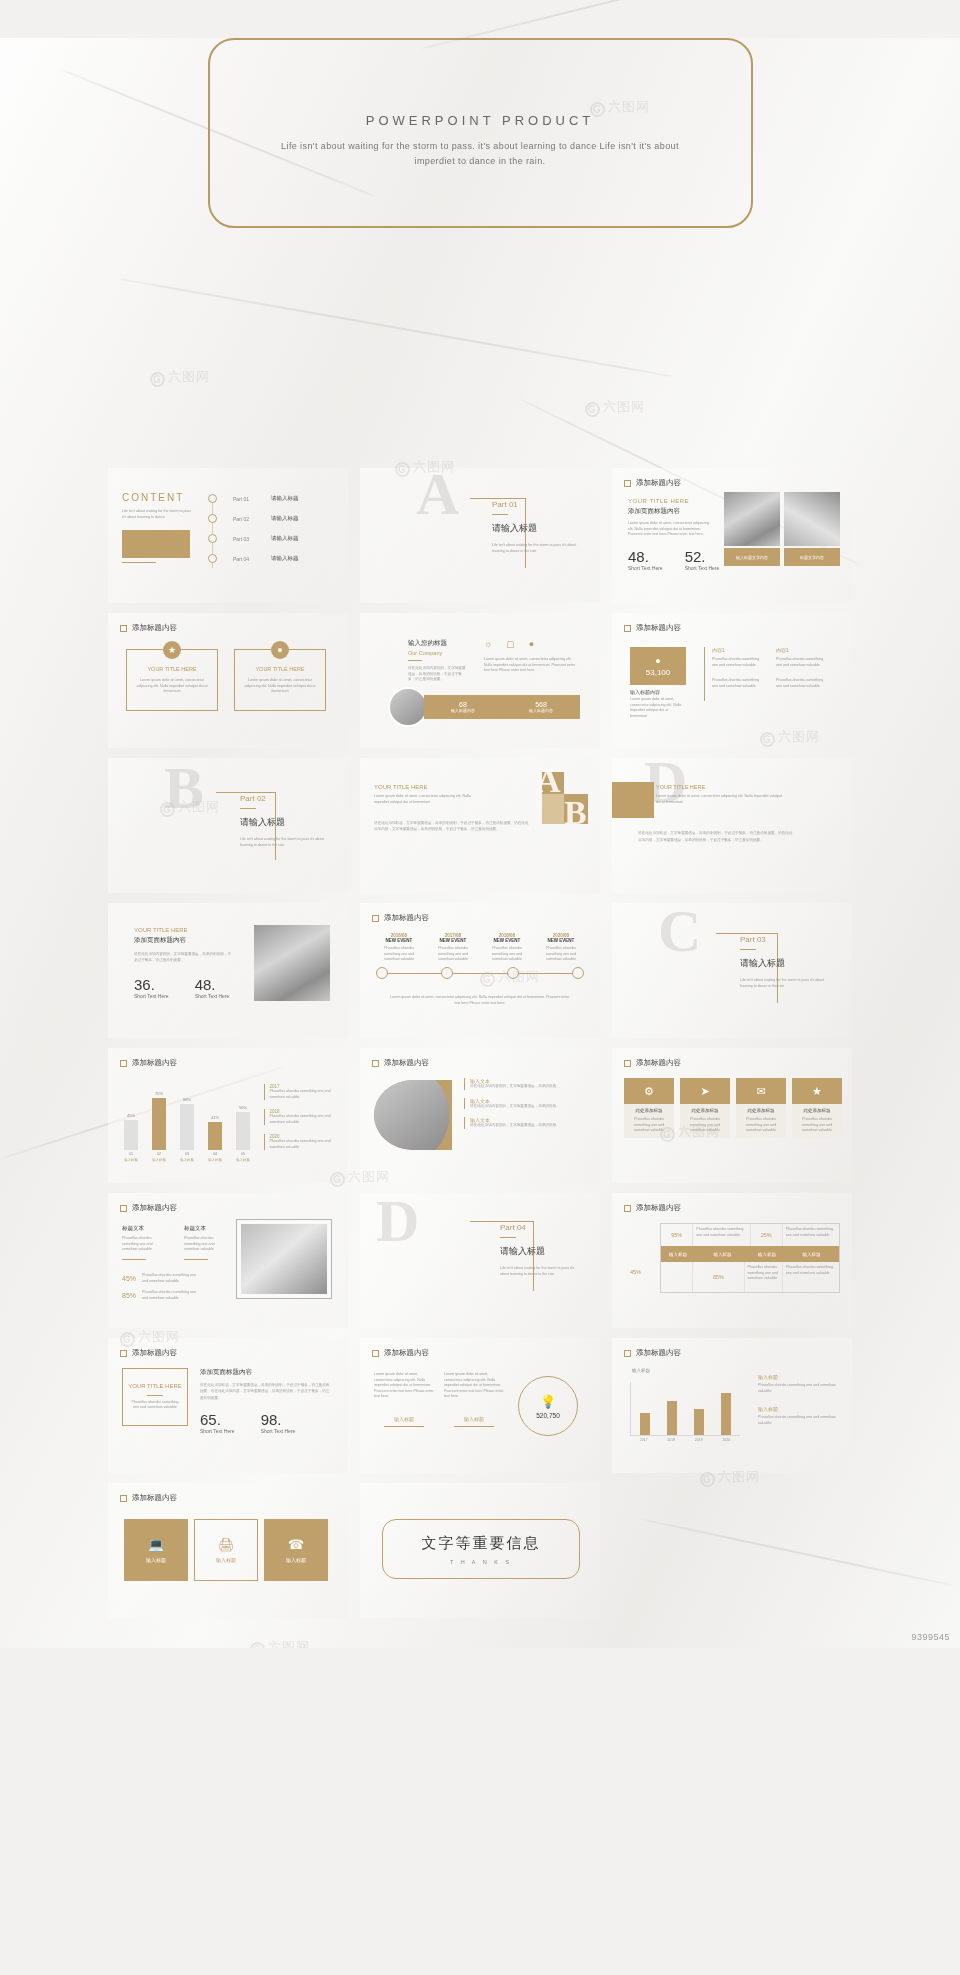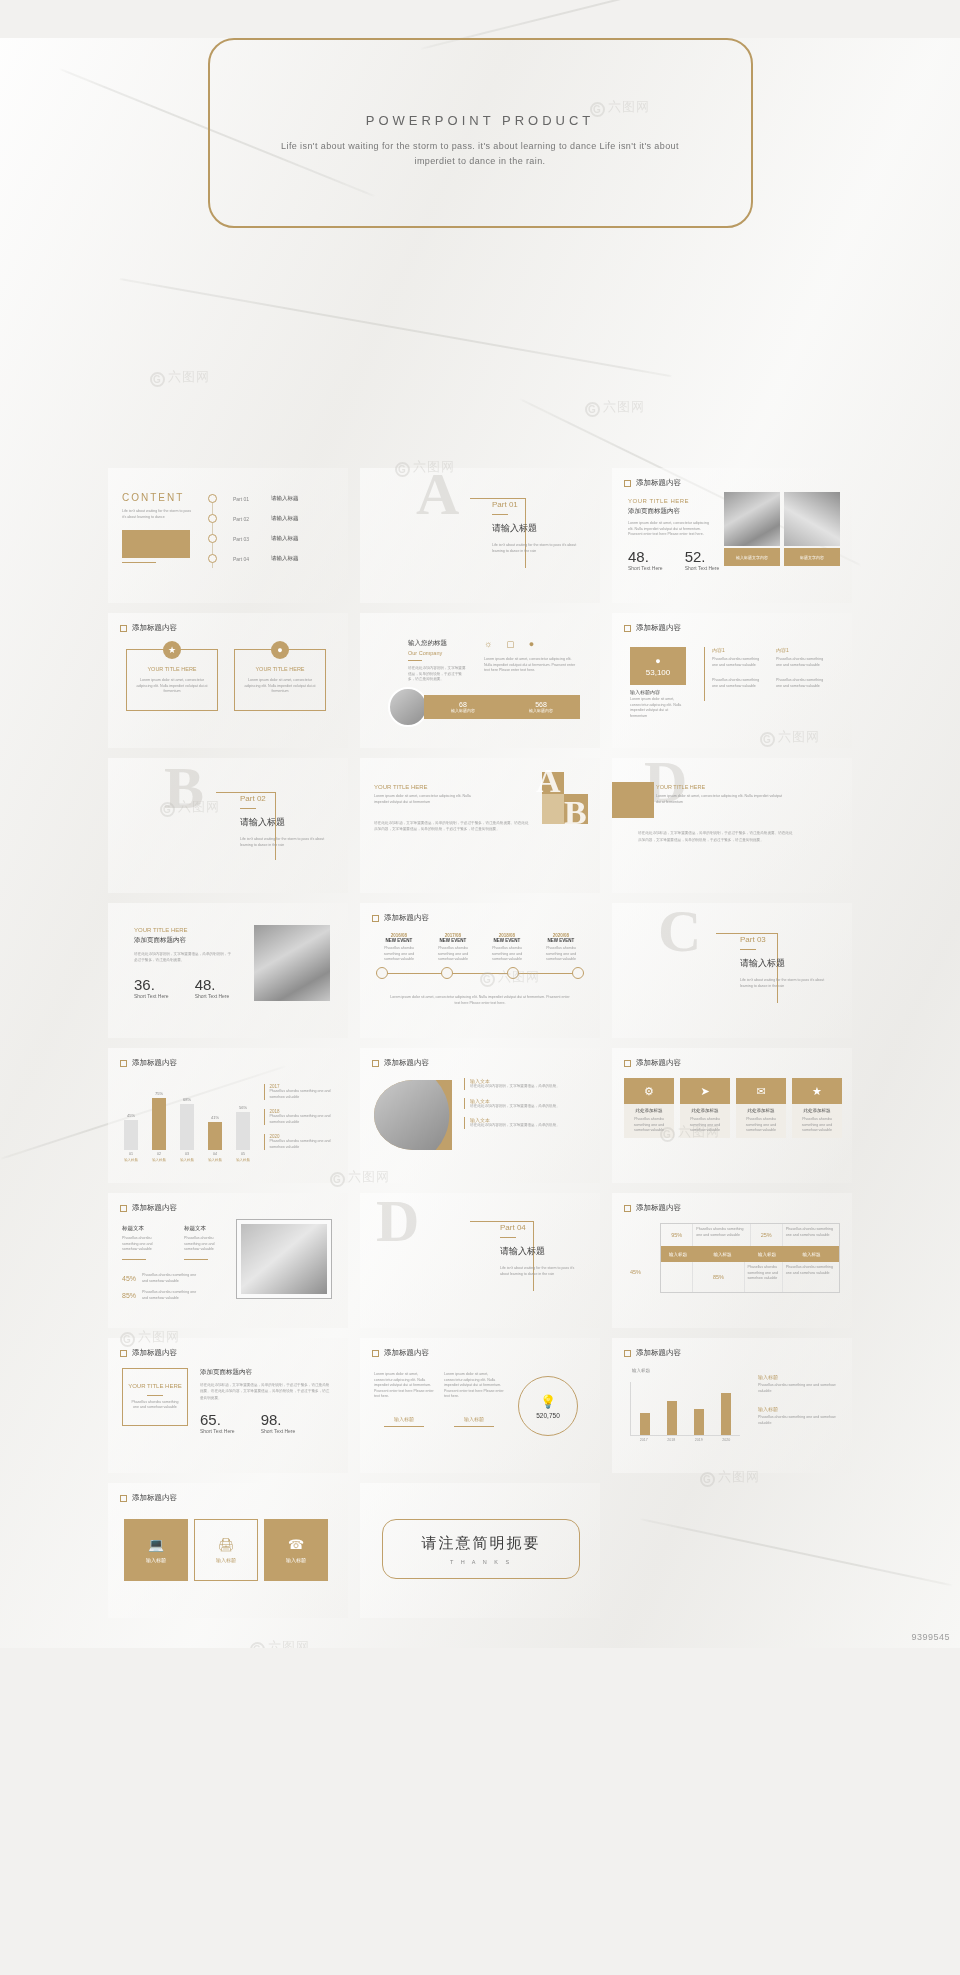--- a/index.html
+++ b/index.html
@@ -591,21 +591,21 @@
         </div>
         <div style="width:64px;height:62px;background:#c0a06a;color:#fff;display:flex;flex-direction:column;align-items:center;justify-content:center;">
           <span style="font-size:13px;">☎</span>
           <span style="font-size:5px;margin-top:5px;">输入标题</span>
         </div>
       </div>
     </div>
 
     <div class="slide">
       <div style="position:absolute;left:22px;top:36px;width:198px;height:60px;border:1px solid #c0a06a;border-radius:14px;display:flex;flex-direction:column;align-items:center;justify-content:center;">
-        <div style="font-size:15px;color:#3a3a3a;letter-spacing:2px;">请注意简明扼要</div>
+        <div style="font-size:15px;color:#3a3a3a;letter-spacing:2px;">文字等重要信息</div>
         <div style="font-size:5.5px;color:#8a8a8a;letter-spacing:3px;margin-top:6px;">T H A N K S</div>
       </div>
     </div>
 
   </div>
 
   <div class="wm" style="left:590px;top:60px;"><span class="ring">G</span><span>六图网</span></div>
   <div class="wm" style="left:150px;top:330px;"><span class="ring">G</span><span>六图网</span></div>
   <div class="wm" style="left:585px;top:360px;"><span class="ring">G</span><span>六图网</span></div>
   <div class="wm" style="left:395px;top:420px;"><span class="ring">G</span><span>六图网</span></div>

